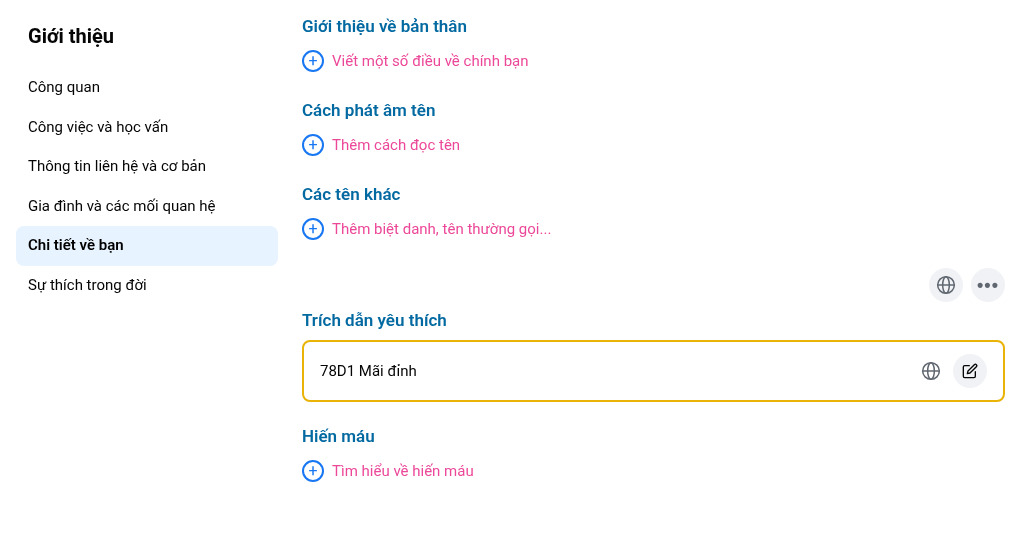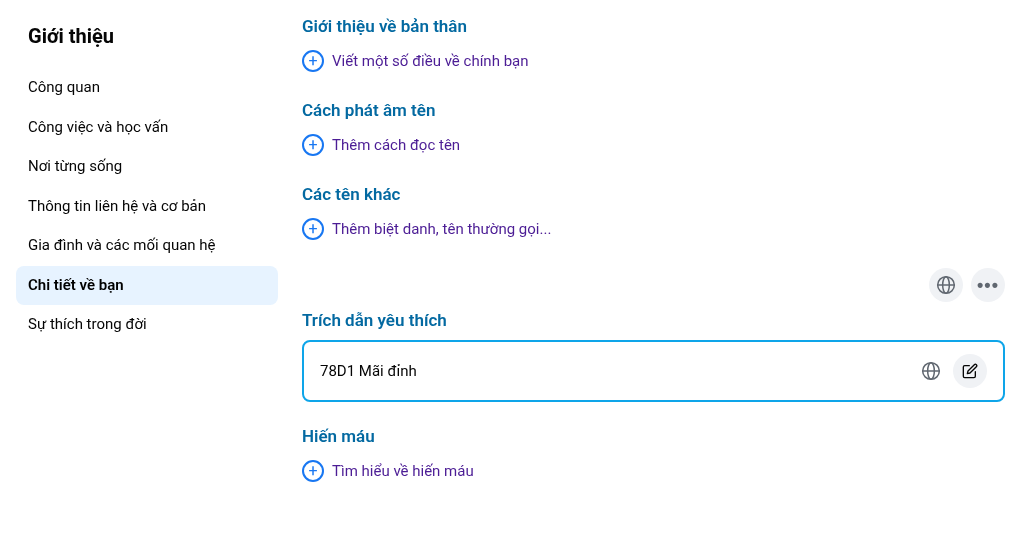--- a/index.html
+++ b/index.html
@@ -61,21 +61,21 @@
       font-size: 17px;
       font-weight: 600;
       margin-bottom: 10px;
       color: #0369a1;
     }
 
     .add-button {
       display: flex;
       align-items: center;
       gap: 8px;
-      color: #4c1d95;
+      color: #ec4899;
       cursor: pointer;
       font-size: 15px;
       padding: 4px 0;
       background: none;
       border: none;
       font-family: inherit;
     }
 
     .plus-icon {
       width: 22px;
@@ -111,21 +111,21 @@
       display: flex;
       align-items: center;
       justify-content: center;
       cursor: pointer;
       font-size: 16px;
       color: #606770;
       border: none;
     }
 
     .quote-card {
-      border: 2px solid #0ea5e9;
+      border: 2px solid #eab308;
       border-radius: 8px;
       padding: 12px 16px;
       display: flex;
       align-items: center;
       justify-content: space-between;
       margin-bottom: 4px;
     }
 
     .quote-text {
       font-size: 15px;
@@ -172,23 +172,20 @@
 <body>
 
 <div class="sidebar">
   <div class="sidebar-title">Giới thiệu</div>
 
   <div class="sidebar-item">
     <span>Công quan</span>
   </div>
   <div class="sidebar-item">
     <span>Công việc và học vấn</span>
-  </div>
-  <div class="sidebar-item">
-    <span>Nơi từng sống</span>
   </div>
   <div class="sidebar-item">
     <span>Thông tin liên hệ và cơ bản</span>
   </div>
   <div class="sidebar-item">
     <span>Gia đình và các mối quan hệ</span>
   </div>
   <div class="sidebar-item active">
     <span>Chi tiết về bạn</span>
   </div>

